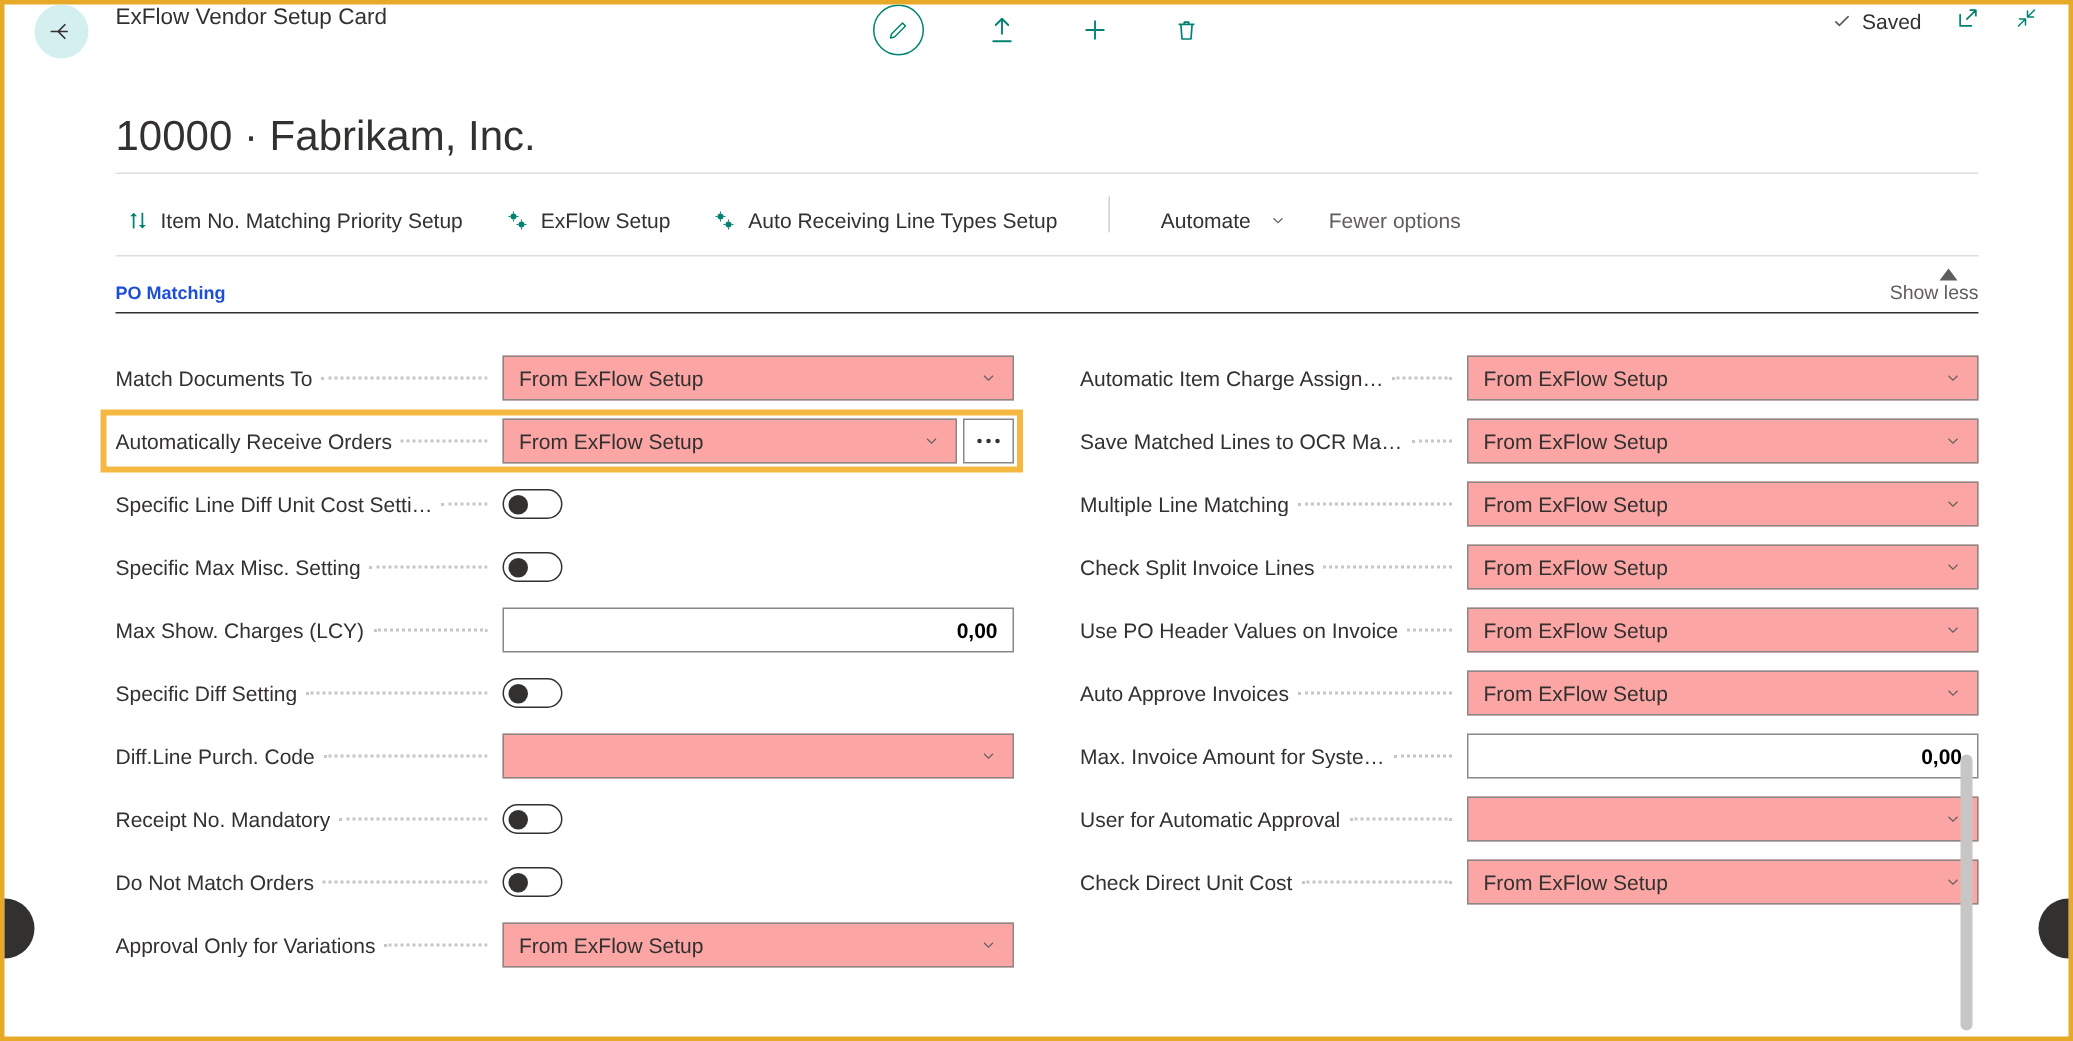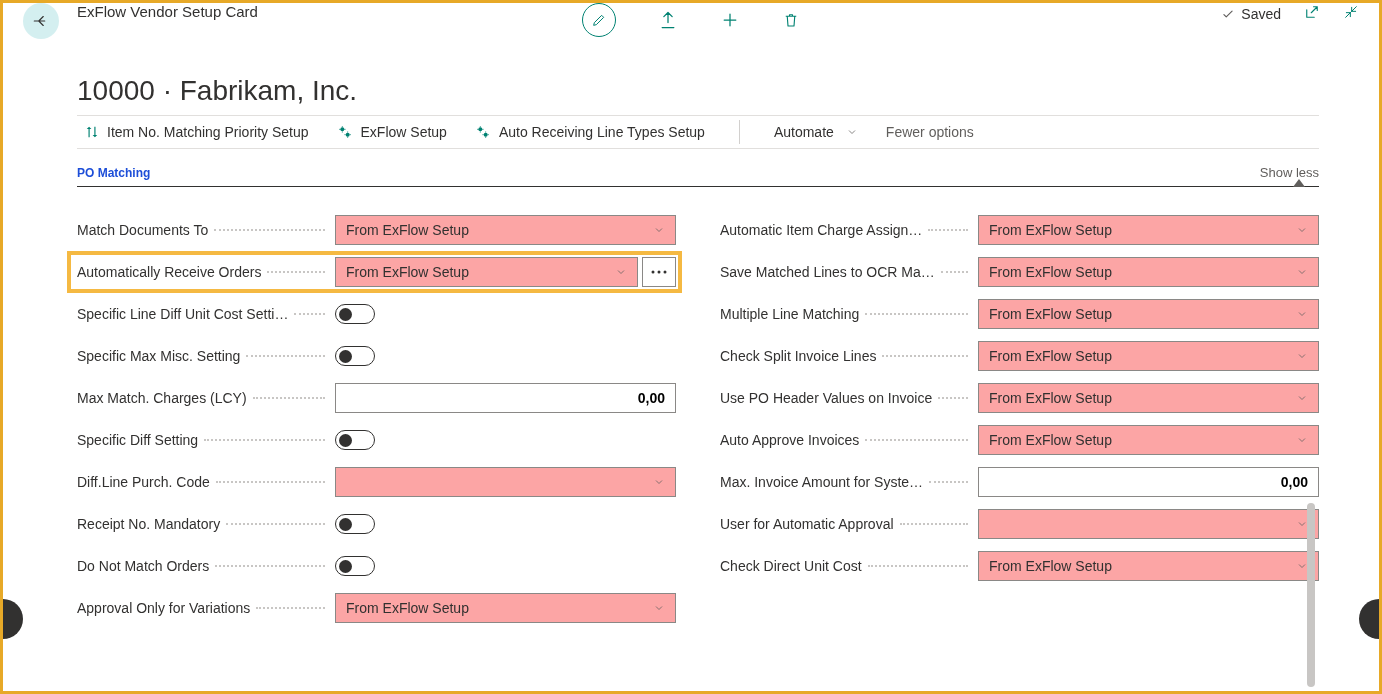--- a/index.html
+++ b/index.html
@@ -78,25 +78,25 @@
   }
   .page-title {
     font-size: 28px;
     font-weight: 400;
     color: #323130;
     margin: 20px 0 8px 0;
   }
 
   .action-bar {
     display:flex;
-    align-items:center;
+    align-items:flex-end;
     gap: 28px;
     border-top:1px solid #e1dfdd;
     border-bottom:1px solid #e1dfdd;
-    padding: 4px 8px;
+    padding: 15px 8px;
     margin-bottom:14px;
   }
   .action-item {
     display:flex; align-items:center; gap:8px;
     font-size:14px; color:#323130;
     cursor:pointer;
   }
   .action-divider { width:1px; height:24px; background:#d2d0ce; margin:0 6px;}
   .chev { margin-left:4px; }
   .fewer { color:#605e5c; }
@@ -365,21 +365,21 @@
             <span>Specific Max Misc. Setting</span>
             <span class="dots"></span>
           </div>
         <div class="ctrl-cell">
             <div class="toggle"></div>
           </div>
       </div>
 
       <div class="row">
         <div class="label-cell">
-            <span>Max Match. Charges (LCY)</span>
+            <span>Max Show. Charges (LCY)</span>
             <span class="dots"></span>
           </div>
         <div class="ctrl-cell"><input class="number-box" value="0,00" style=""></div>
       </div>
 
       <div class="row">
         <div class="label-cell">
             <span>Specific Diff Setting</span>
             <span class="dots"></span>
           </div>

